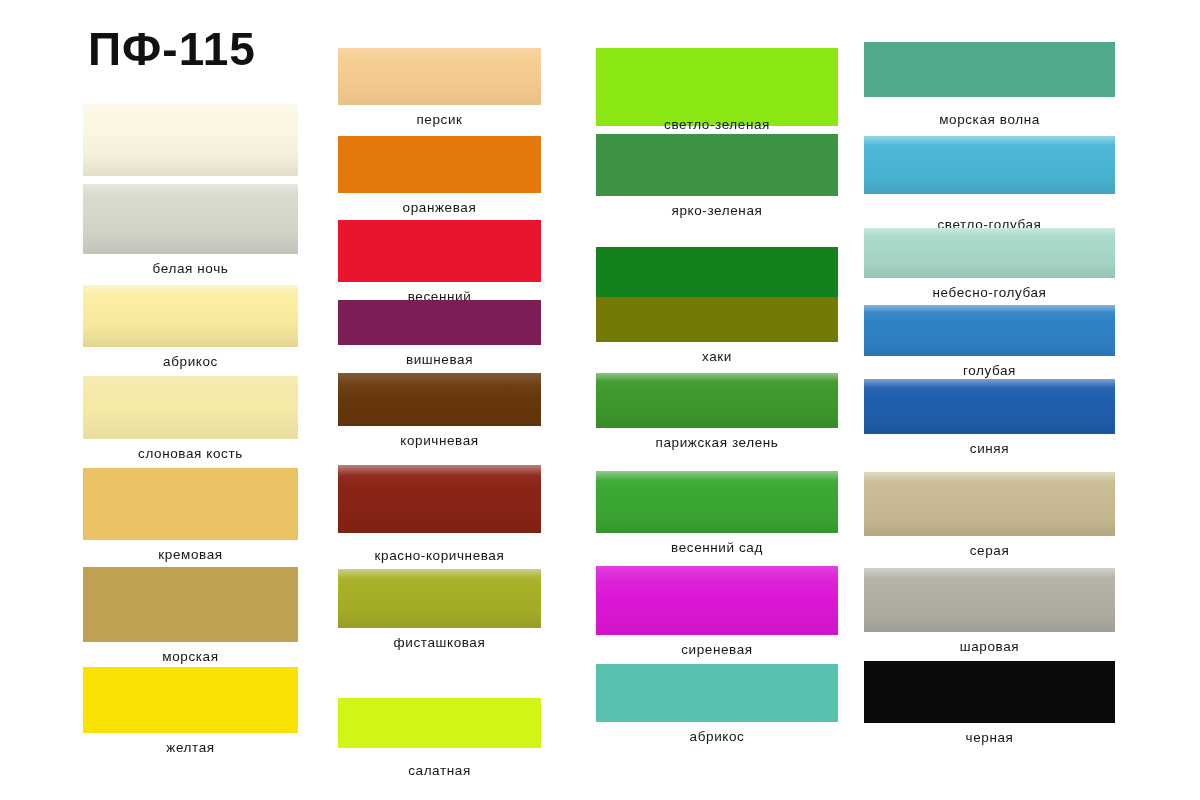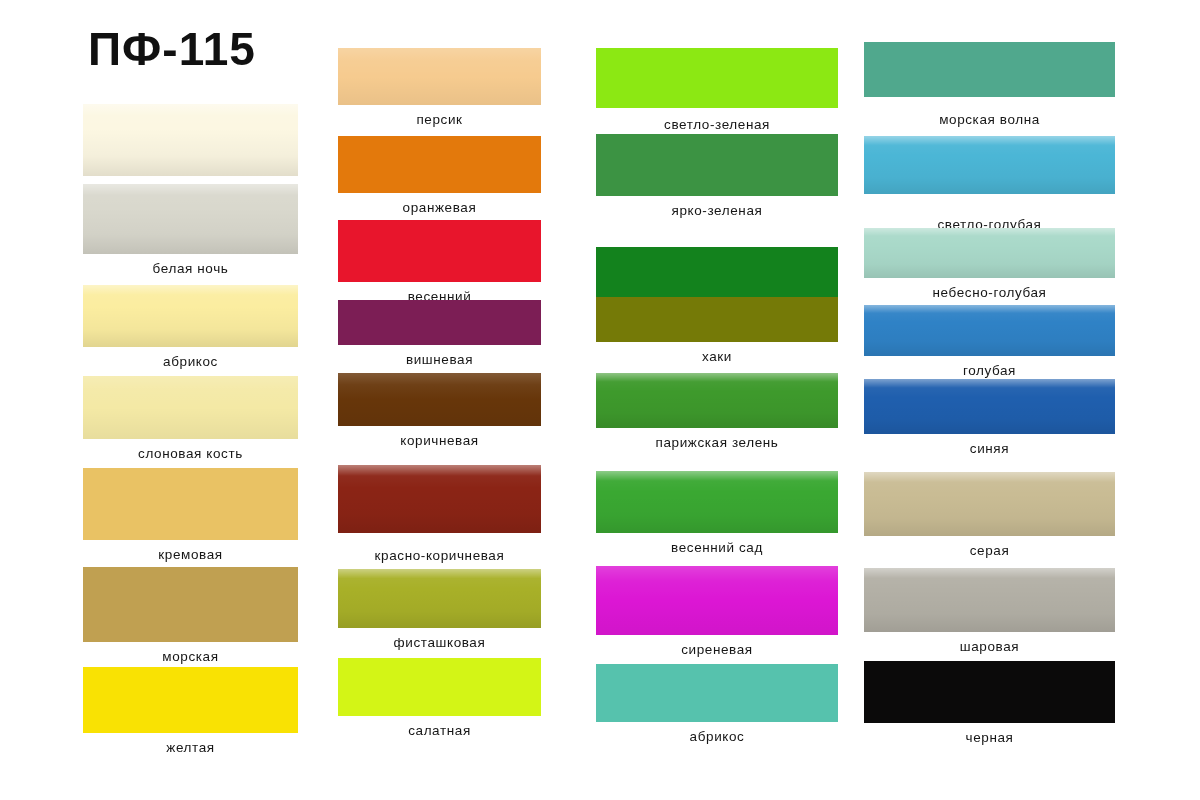--- a/index.html
+++ b/index.html
@@ -156,27 +156,27 @@
         <div class="swatch-label" style="top: 60px;">коричневая</div>
       </div>
       <div class="swatch-cell" style="top: 465px; height: 68px;">
         <div class="swatch textured" title="красно-коричневая" style="background: rgb(139, 36, 21);"></div>
         <div class="swatch-label" style="top: 75px; margin-top: 8px;">красно-коричневая</div>
       </div>
       <div class="swatch-cell" style="top: 569px; height: 59px;">
         <div class="swatch textured" title="фисташковая" style="background: rgb(168, 176, 40);"></div>
         <div class="swatch-label" style="top: 66px;">фисташковая</div>
       </div>
-      <div class="swatch-cell" style="top: 658px; height: 58px;">
+      <div class="swatch-cell" style="top: 698px; height: 50px;">
         <div class="swatch flat" title="салатная" style="background: rgb(211, 245, 22);"></div>
         <div class="swatch-label" style="top: 65px;">салатная</div>
       </div>
     </div>
   <div class="column col-3">
-      <div class="swatch-cell" style="top: 48px; height: 60px;">
+      <div class="swatch-cell" style="top: 48px; height: 78px;">
         <div class="swatch flat" title="светло-зеленая" style="background: rgb(140, 232, 19);"></div>
         <div class="swatch-label" style="top: 69px;">светло-зеленая</div>
       </div>
       <div class="swatch-cell" style="top: 134px; height: 62px;">
         <div class="swatch flat" title="ярко-зеленая" style="background: rgb(60, 147, 67);"></div>
         <div class="swatch-label" style="top: 69px;">ярко-зеленая</div>
       </div>
       <div class="swatch-cell" style="top: 215px; height: 60px; margin-top: 32px;">
         <div class="swatch flat" title="зеленая" style="background: rgb(19, 130, 29);"></div>
         <div class="swatch-label" style="top: 69px;">зеленая</div>

